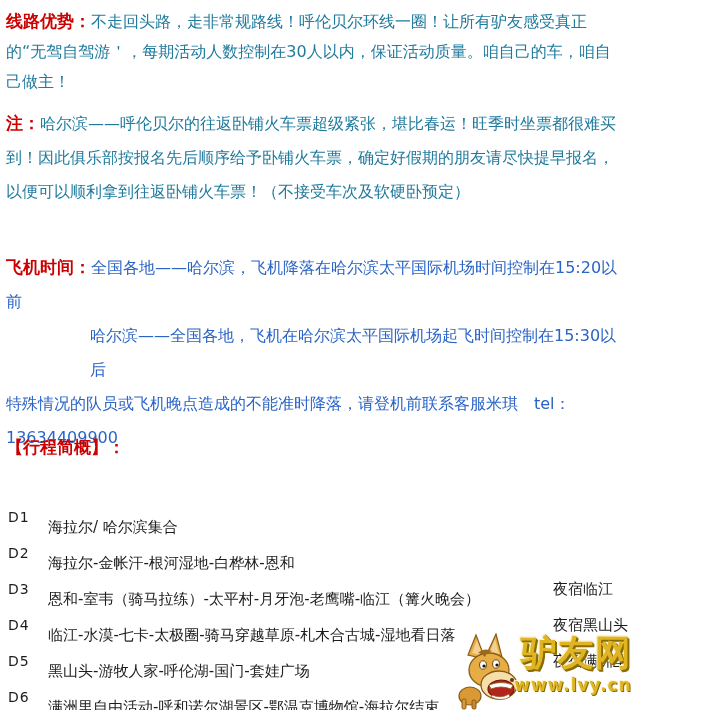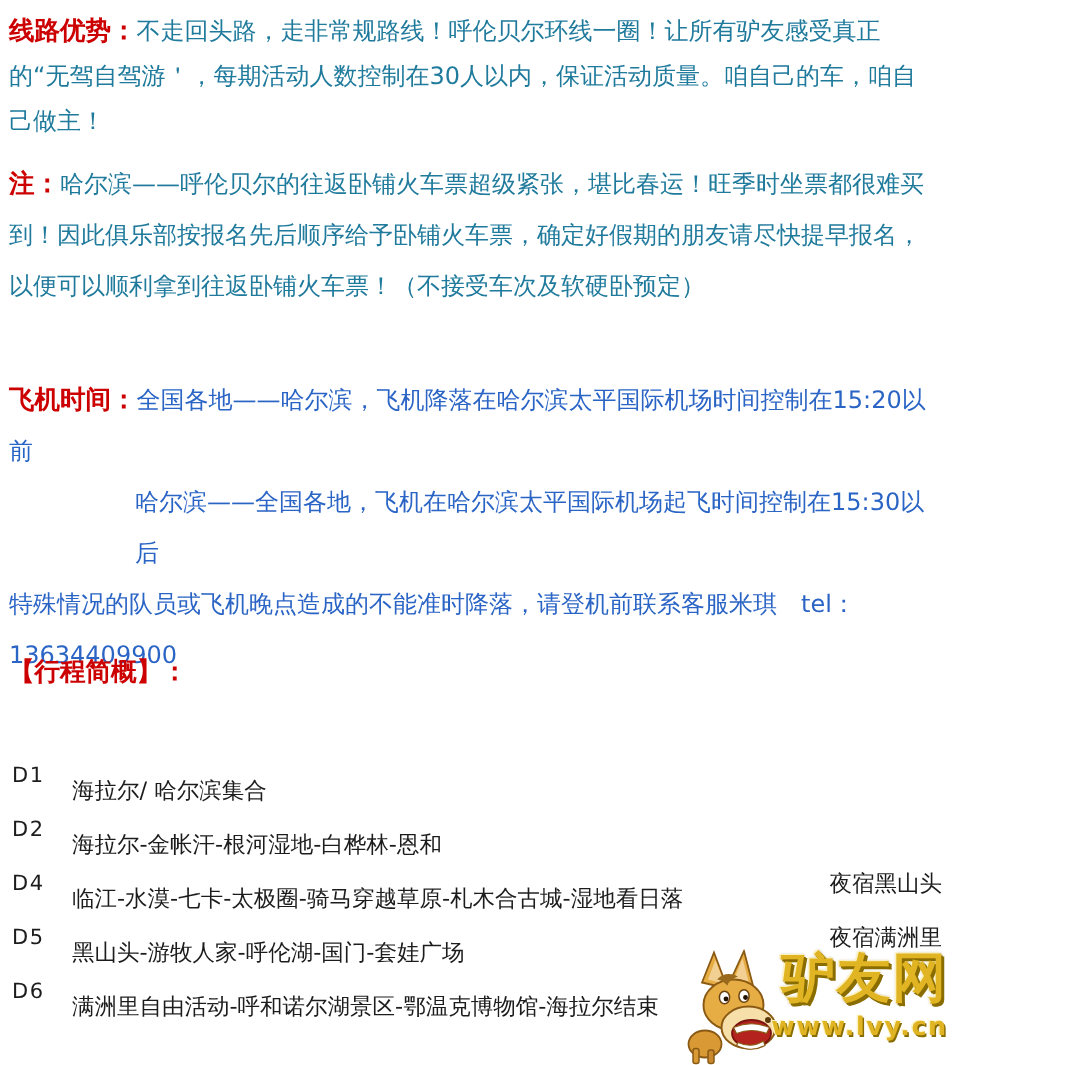--- a/index.html
+++ b/index.html
@@ -67,20 +67,25 @@
       <div class="it-row">
         <span class="day">D1</span>
         <span class="route">海拉尔/ 哈尔滨集合</span>
         <span class="lodging"></span>
       </div>
       <div class="it-row">
         <span class="day">D2</span>
         <span class="route">海拉尔-金帐汗-根河湿地-白桦林-恩和</span>
       </div>
       <div class="it-row">
+        <span class="day">D3</span>
+        <span class="route">恩和-室韦（骑马拉练）-太平村-月牙泡-老鹰嘴-临江（篝火晚会）</span>
+        <span class="lodging">夜宿临江</span>
+      </div>
+      <div class="it-row">
         <span class="day">D4</span>
         <span class="route">临江-水漠-七卡-太极圈-骑马穿越草原-札木合古城-湿地看日落</span>
         <span class="lodging">夜宿黑山头</span>
       </div>
       <div class="it-row">
         <span class="day">D5</span>
         <span class="route">黑山头-游牧人家-呼伦湖-国门-套娃广场</span>
         <span class="lodging">夜宿满洲里</span>
       </div>
       <div class="it-row">

